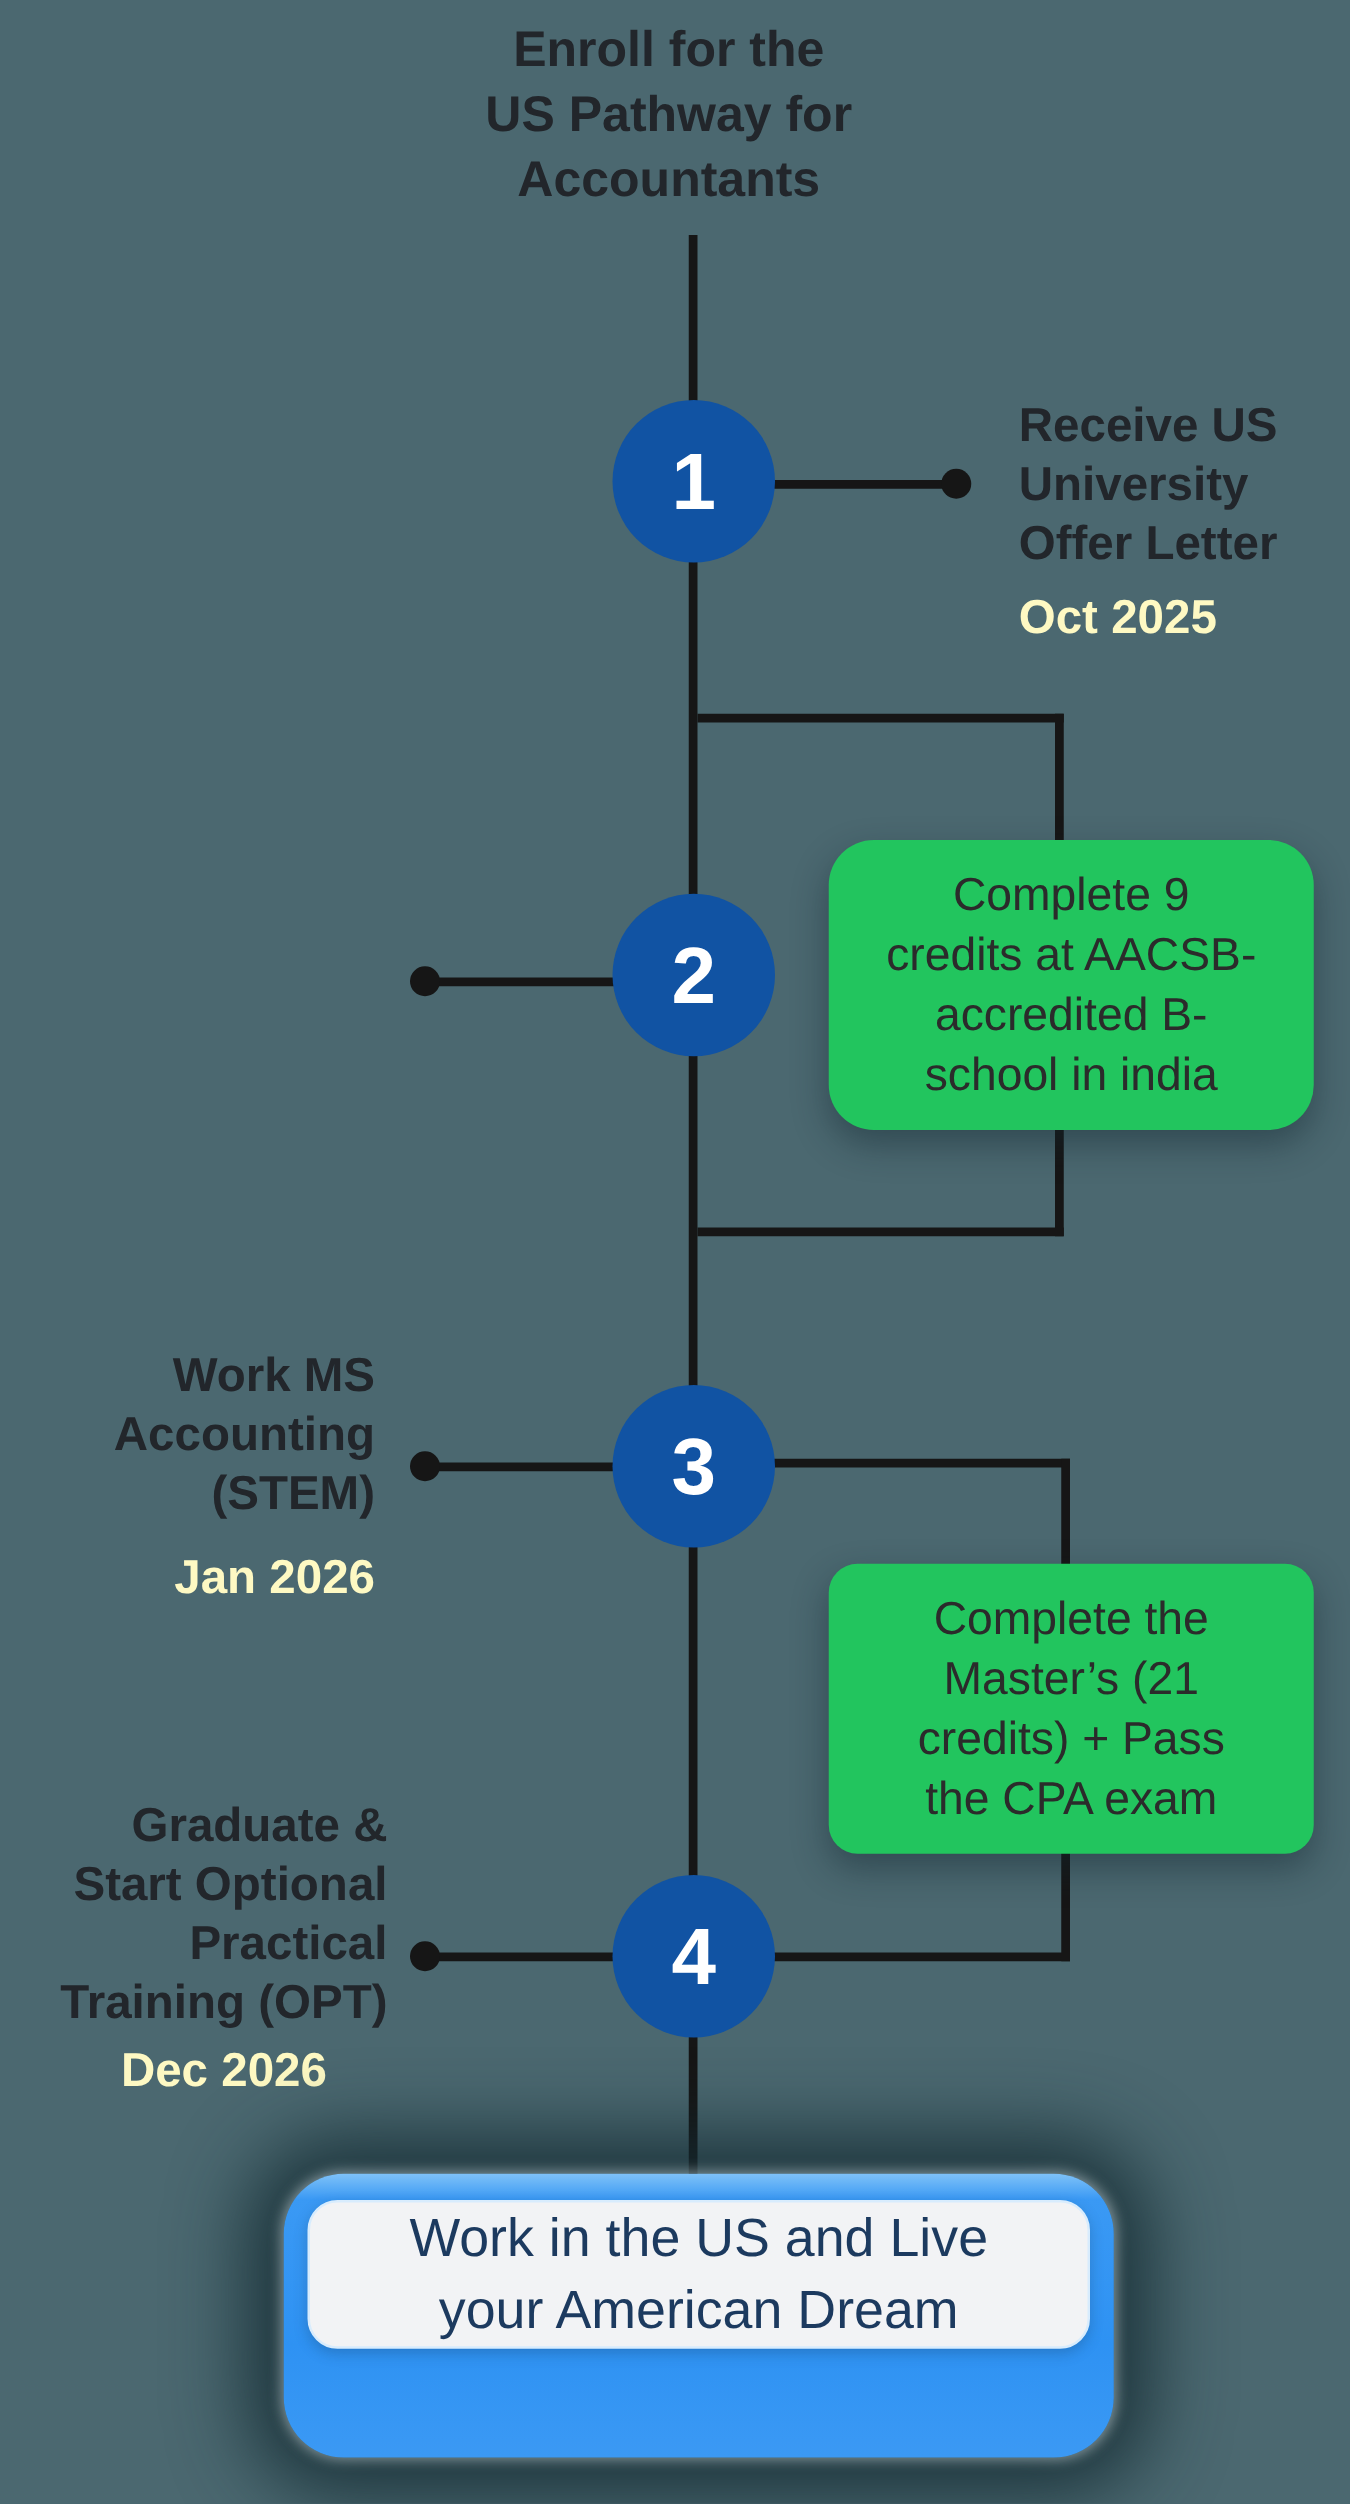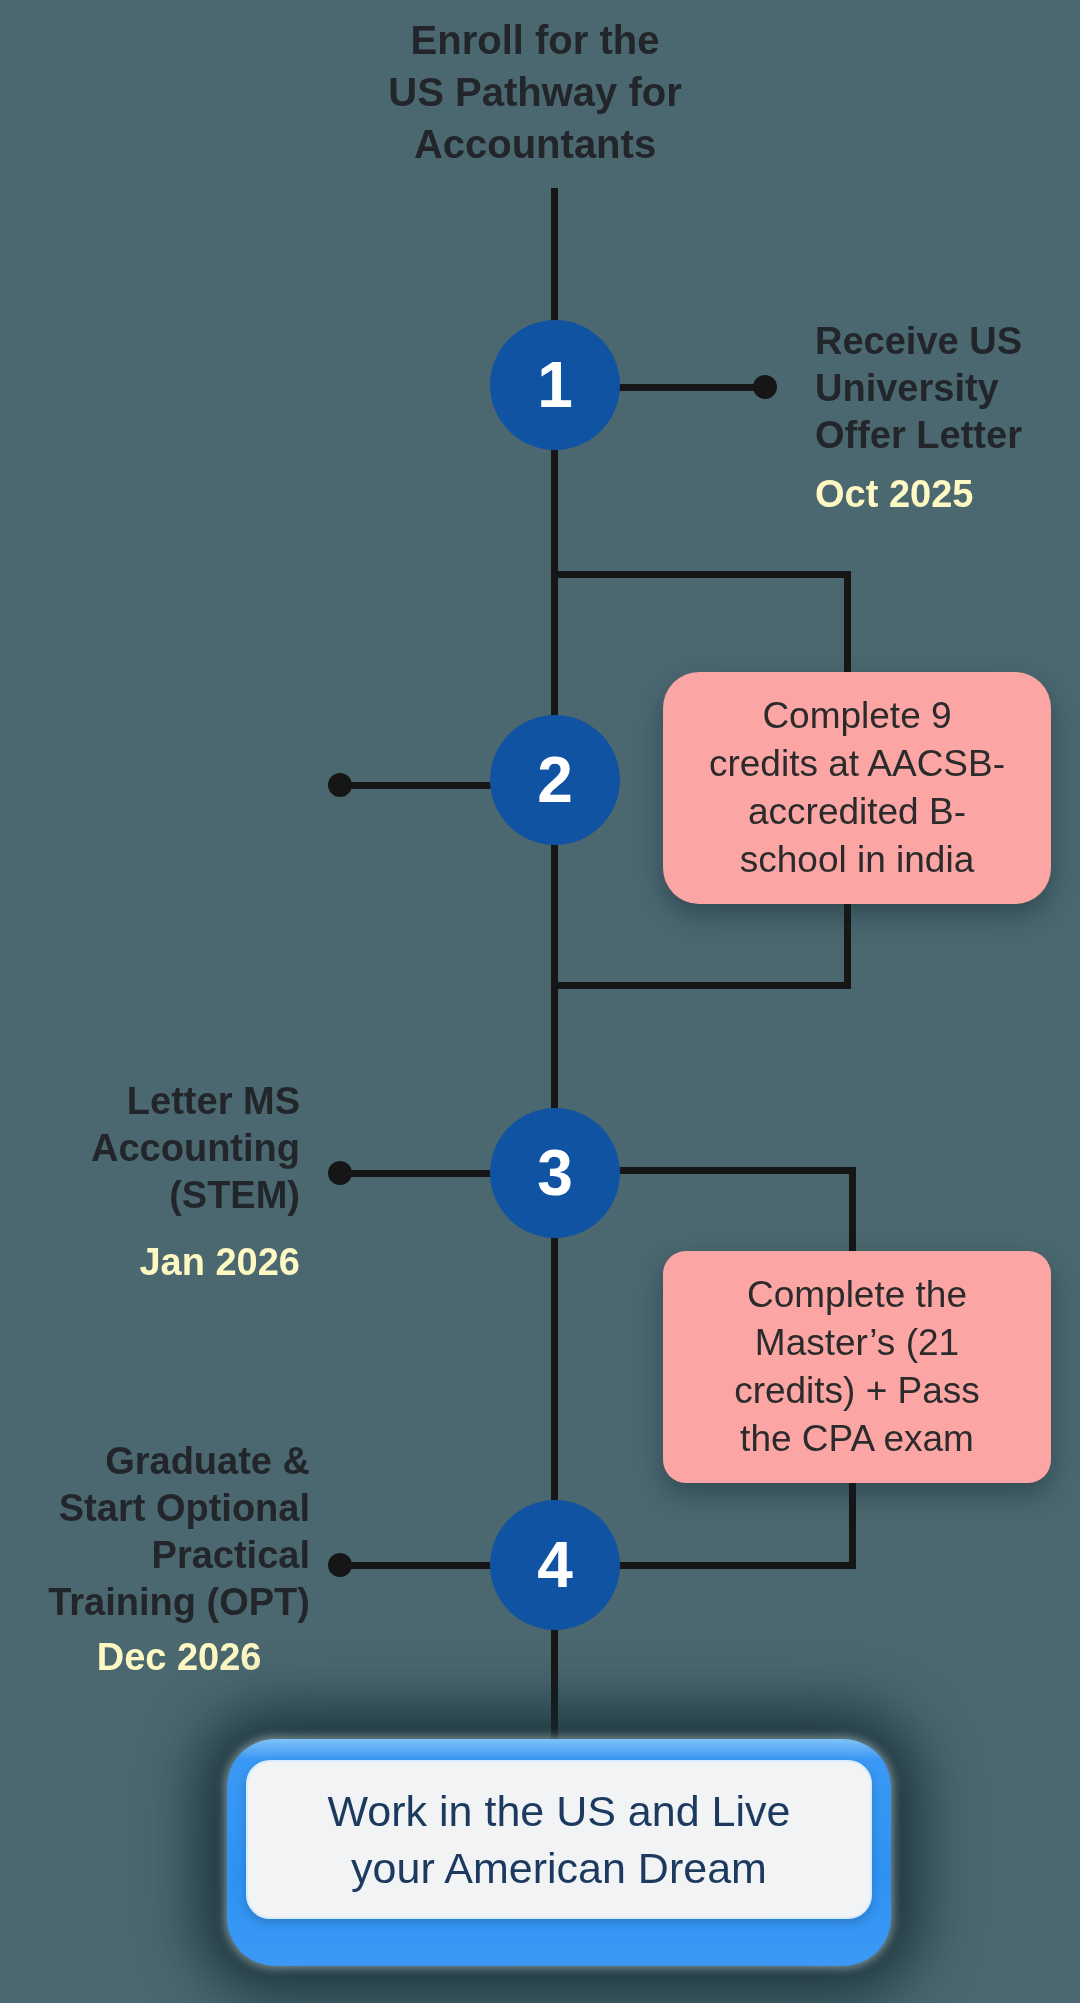--- a/index.html
+++ b/index.html
@@ -45,33 +45,33 @@
   .s1{left:815px;top:318px;text-align:left;width:265px;}
   .s1 .ldate{margin-top:12px;}
   .s2{right:783px;top:703px;text-align:right;}
   .s2 .ldate{margin-top:14px;}
   .s3{right:780px;top:1078px;text-align:right;}
   .s3 .ldate{margin-top:20px;}
   .s4{right:770px;top:1438px;text-align:right;}
   .s4 .ldate{margin-top:8px;text-align:center;}
 
   
-  .card{position:absolute;width:388px;height:232px;background:#fca5a5;border-radius:36px;
+  .card{position:absolute;width:388px;height:232px;background:#22c55e;border-radius:36px;
         box-shadow:0 12px 28px rgba(18,38,46,0.45);
         display:flex;align-items:center;justify-content:center;text-align:center;}
   .card .ctext{font-size:37px;line-height:48px;color:#2B2B2B;white-space:pre-line;font-weight:400;}
   .card1{left:663px;top:672px;}
   .card2{left:663px;top:1251px;border-radius:23px;}
 
   
   .cta{position:absolute;left:227px;top:1739px;width:664px;height:227px;border-radius:48px;
        background:linear-gradient(180deg,#7FC2F8 0%,#3A99F4 9%,#2E92F3 60%,#3B99F4 100%);
        box-shadow:0 0 10px 2px rgba(240,250,255,0.45),0 0 60px 30px rgba(20,43,51,0.85);
        display:flex;justify-content:center;}
-  .cta-inner{margin-top:21px;width:626px;height:159px;background:#F2F3F5;border-radius:24px;
+  .cta-inner{margin-top:21px;width:626px;height:119px;background:#F2F3F5;border-radius:24px;
        border:2px solid #D8ECFD;box-sizing:border-box;
        display:flex;align-items:center;justify-content:center;text-align:center;
        box-shadow:0 4px 10px rgba(20,50,80,0.25);}
   .cta-text{color:#1C3A5F;font-size:43px;line-height:57px;font-weight:500;white-space:pre-line;}
 
   
   .title{position:absolute;left:535px;top:14px;transform:translateX(-50%);
          text-align:center;color:#22262B;font-weight:bold;font-size:40px;line-height:52px;
          white-space:pre-line;width:600px;}
 </style>
@@ -129,21 +129,21 @@
     <span>4</span>
   </div>
 
   <div class="slabel s1">
     <div class="ltext">Receive US
 University
 Offer Letter</div>
     <div class="ldate">Oct 2025</div>
   </div>
   <div class="slabel s3">
-    <div class="ltext">Letter MS
+    <div class="ltext">Work MS
 Accounting
 (STEM)</div>
     <div class="ldate">Jan 2026</div>
   </div>
   <div class="slabel s4">
     <div class="ltext">Graduate &amp;
 Start Optional
 Practical
 Training (OPT)</div>
     <div class="ldate">Dec 2026</div>

